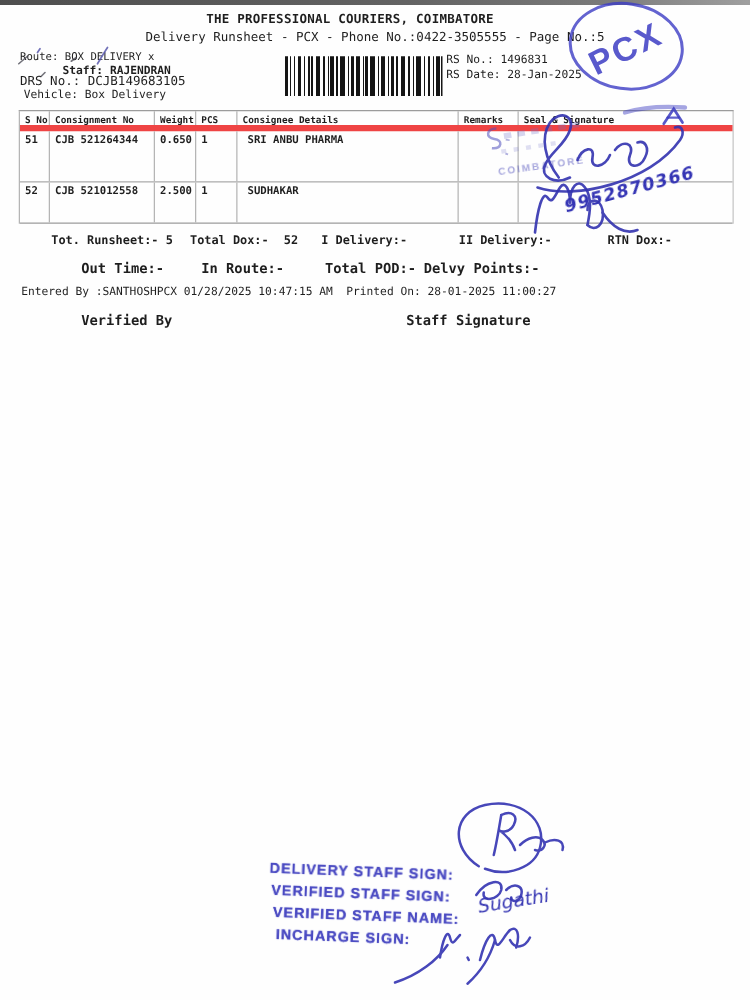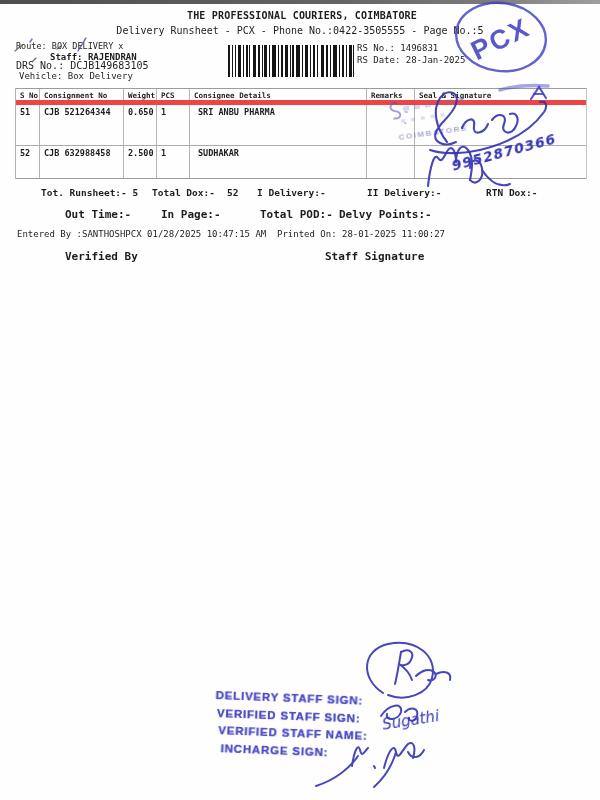--- a/index.html
+++ b/index.html
@@ -6,21 +6,21 @@
   .page{
     position:relative;width:600px;height:800px;background:#fefefe;overflow:hidden;
     font-family:"DejaVu Sans Mono",monospace;color:#1e1e1e;
   }
   .scan-edge{
     position:absolute;left:0;top:0;width:600px;height:4px;
     background:linear-gradient(to right,#3f3f3f,#565656 55%,#6e6e6e 80%,#979797);
     opacity:.92;
   }
   .abs{position:absolute;white-space:nowrap;}
-  .title{left:0;top:10px;width:560px;text-align:center;font-weight:bold;font-size:10px;letter-spacing:.2px;padding-left:22px;}
+  .title{left:0;top:10px;width:560px;text-align:center;font-weight:bold;font-size:10px;letter-spacing:.2px;}
   .subtitle{left:0;top:25px;width:600px;text-align:center;font-weight:normal;font-size:10px;}
   .info-line{font-size:8.5px;}
   .info-route{left:16px;top:41px;}
   .info-staff{left:16px;top:52px;font-weight:bold;font-size:9px;margin-left:34px;}
   .info-drs{left:16px;top:60px;font-weight:normal;font-size:10px;}
   .info-vehicle{left:19px;top:71px;font-size:9px;}
   .rs-line{font-size:9px;}
   .rs-no{left:357px;top:43px;}
   .rs-date{left:357px;top:55px;}
   .barcode{position:absolute;left:228px;top:45px;}
@@ -166,42 +166,42 @@
       <div>51</div>
       <div>CJB 521264344</div>
       <div>0.650</div>
       <div>1</div>
       <div class="cell-consignee">SRI ANBU PHARMA</div>
       <div></div>
       <div></div>
     </div>
     <div class="t-row t-body-2">
       <div>52</div>
-      <div>CJB 632988458</div>
+      <div>CJB 521012558</div>
       <div>2.500</div>
       <div>1</div>
       <div class="cell-consignee">SUDHAKAR</div>
       <div></div>
       <div></div>
     </div>
   </div>
 
   <div class="abs seal-city">COIMBATORE</div>
 
   <div class="abs phone">9952870366</div>
 
   <div class="abs sum" style="left:17px;top:187px">Tot. Runsheet:- 5</div>
   <div class="abs sum" style="left:128px;top:187px">Total Dox:-</div>
   <div class="abs sum" style="left:203px;top:187px">52</div>
   <div class="abs sum" style="left:233px;top:187px">I Delivery:-</div>
   <div class="abs sum" style="left:343px;top:187px">II Delivery:-</div>
   <div class="abs sum" style="left:462px;top:187px">RTN Dox:-</div>
 
   <div class="abs sum-sm" style="left:17px;top:208px">Out Time:-</div>
-  <div class="abs sum-sm" style="left:113px;top:208px">In Page:-</div>
+  <div class="abs sum-sm" style="left:113px;top:208px">In Route:-</div>
   <div class="abs sum-sm" style="left:212px;top:208px">Total POD:-</div>
   <div class="abs sum-sm" style="left:291px;top:208px">Delvy Points:-</div>
 
   <div class="abs entered" style="left:17px;top:229px">Entered By :SANTHOSHPCX 01/28/2025 10:47:15 AM</div>
   <div class="abs entered" style="left:277px;top:229px">Printed On: 28-01-2025 11:00:27</div>
 
   <div class="abs sum-sm" style="left:17px;top:250px">Verified By</div>
   <div class="abs sum-sm" style="left:277px;top:250px">Staff Signature</div>
 
   <div class="footer-stamp">

